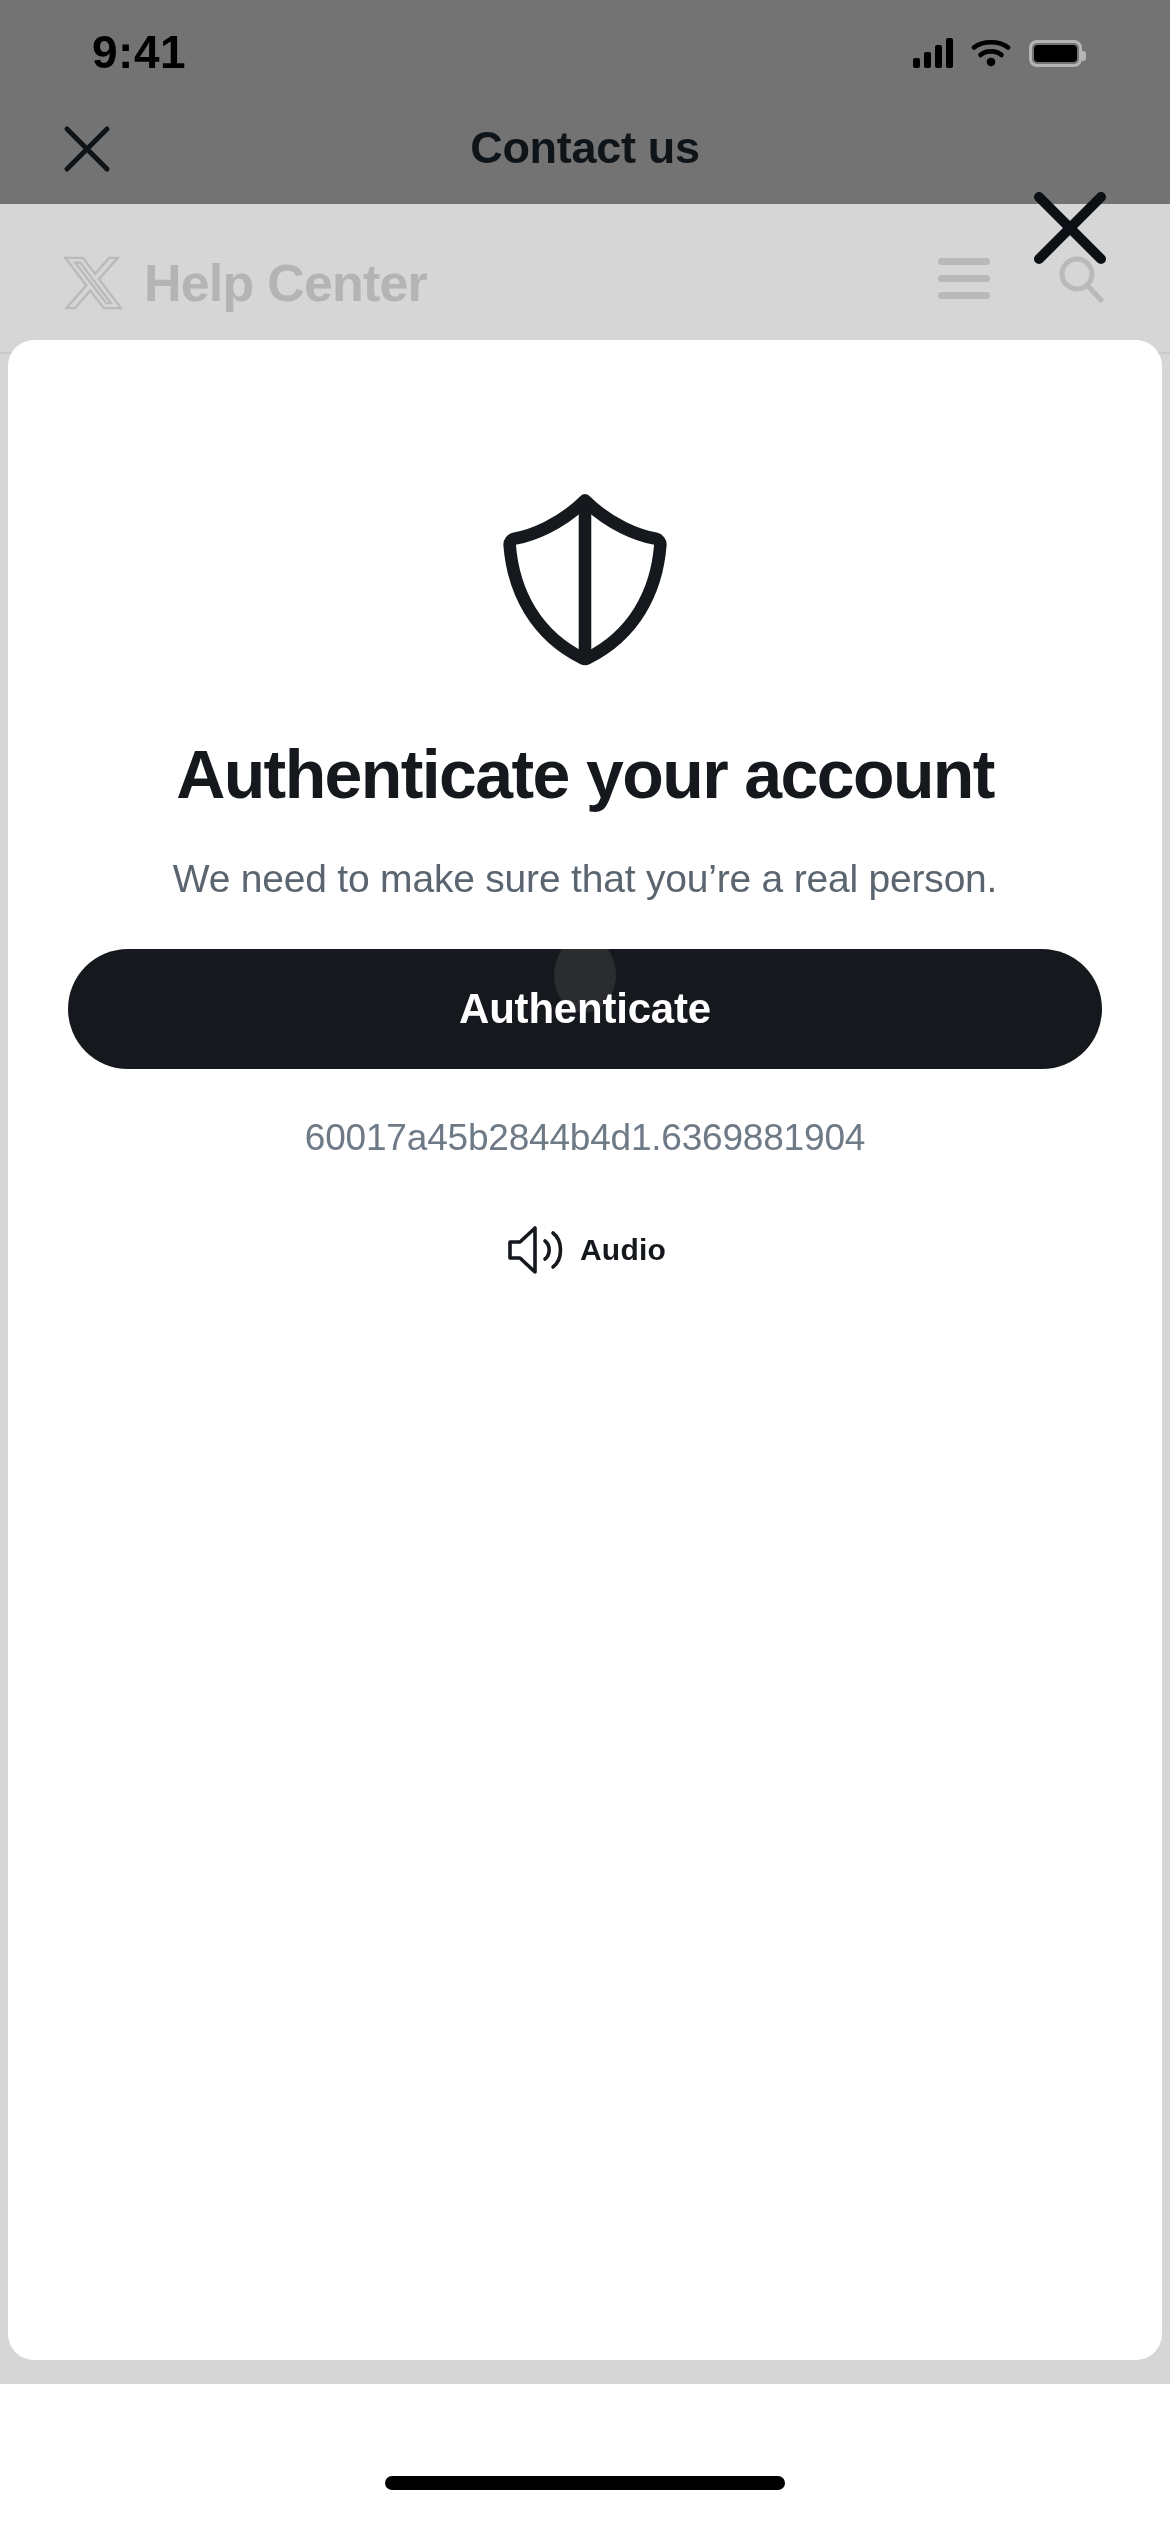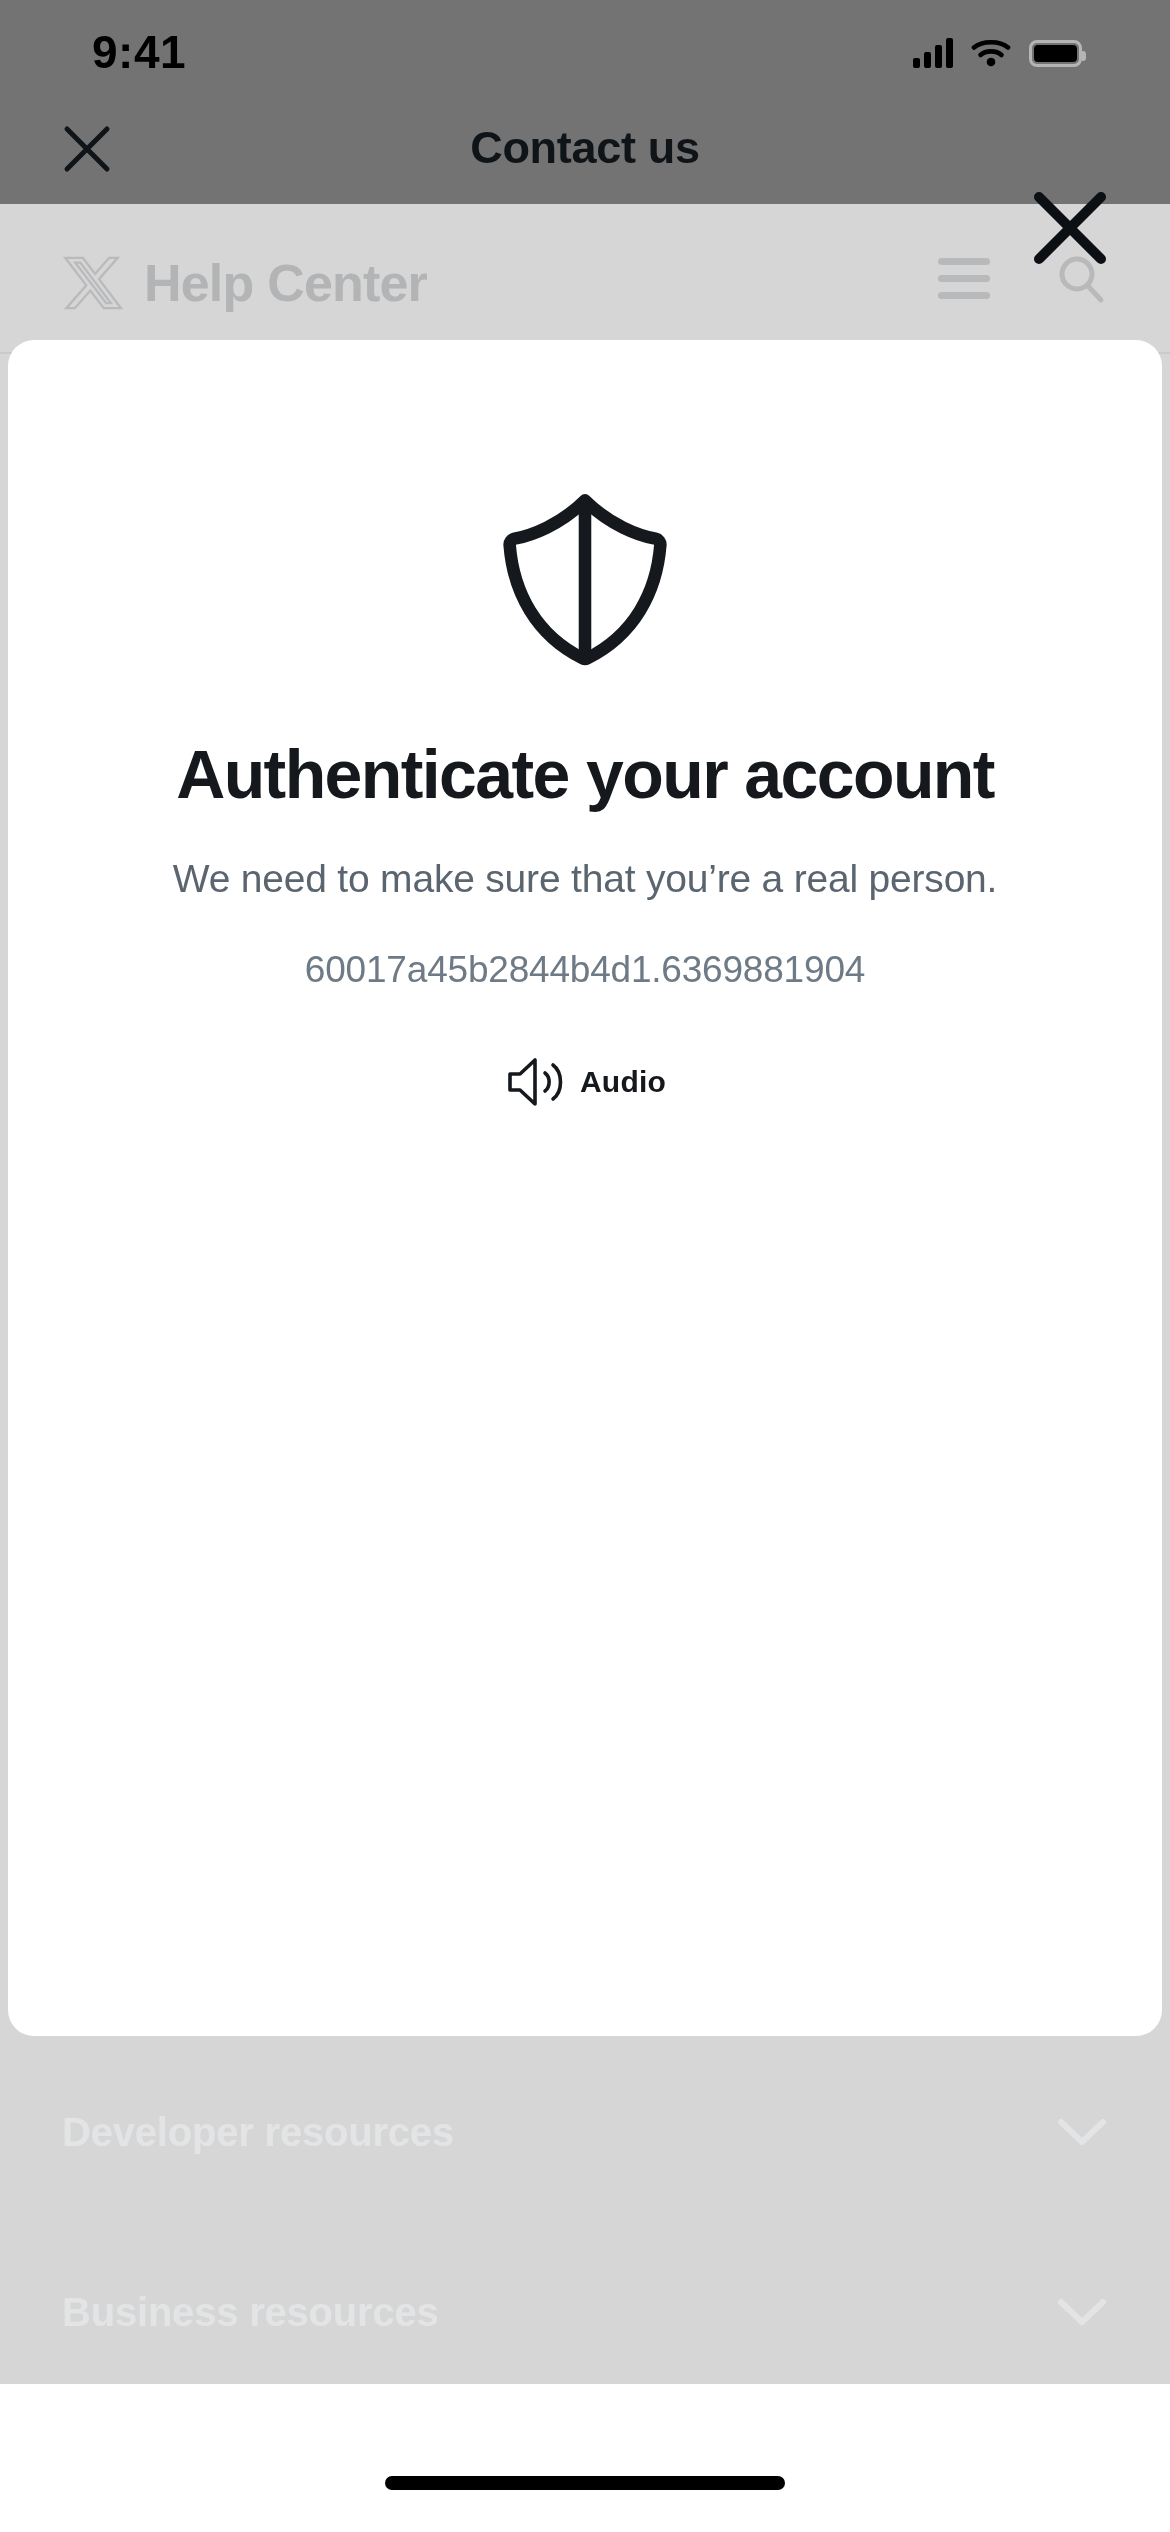--- a/index.html
+++ b/index.html
@@ -108,21 +108,21 @@
   .modal-close {
     position:absolute; right:58px; top:186px;
     width:84px; height:84px; z-index:40;
     display:flex; align-items:center; justify-content:center;
     cursor:pointer;
   }
 
   
   .card {
     position:absolute; left:8px; top:340px;
-    width:1154px; height:1696px;
+    width:1154px; height:2020px;
     background:#ffffff;
     border-radius:26px;
     z-index:30;
     overflow:hidden;
     display:flex; flex-direction:column; align-items:center;
   }
 
   .shield-wrap { margin-top:142px; }
   .captcha-title {
     margin-top:58px;
@@ -262,20 +262,24 @@
     <div class="shield-wrap">
       <svg width="196" height="196" viewBox="0 0 64 64">
         <path d="M32 6 C24 14, 14.5 17.5, 9 18.5 C8 18.7, 7.3 19.6, 7.4 20.6 C8.6 36, 16 50, 31.3 57.6 C31.75 57.83, 32.25 57.83, 32.7 57.6 C48 50, 55.4 36, 56.6 20.6 C56.7 19.6, 56 18.7, 55 18.5 C49.5 17.5, 40 14, 32 6 Z" fill="none" stroke="#15181c" stroke-width="4.1" stroke-linejoin="round"></path>
         <path d="M32 7 L32 57.6" stroke="#15181c" stroke-width="4.1" stroke-linecap="round"></path>
       </svg>
     </div>
 
     <div class="captcha-title">Authenticate your account</div>
     <div class="captcha-sub">We need to make sure that you’re a real person.</div>
 
+    <div class="auth-btn">
+      <span class="ripple"></span>
+      <span>Authenticate</span>
+    </div>
 
     <div class="captcha-code">60017a45b2844b4d1.6369881904</div>
 
     <div class="audio-wrap">
       <svg width="66" height="58" viewBox="0 0 66 58">
         <path d="M6 21 L16 21 L31 7 L31 51 L16 37 L6 37 Z" fill="none" stroke="#15181c" stroke-width="3.6" stroke-linejoin="round"></path>
         <path d="M41 20 C46.5 24, 46.5 34, 41 38" fill="none" stroke="#15181c" stroke-width="3.6" stroke-linecap="round"></path>
         <path d="M49 12 C59 19.5, 59 38.5, 49 46" fill="none" stroke="#15181c" stroke-width="3.6" stroke-linecap="round"></path>
       </svg>
       <div class="audio-label">Audio</div>

